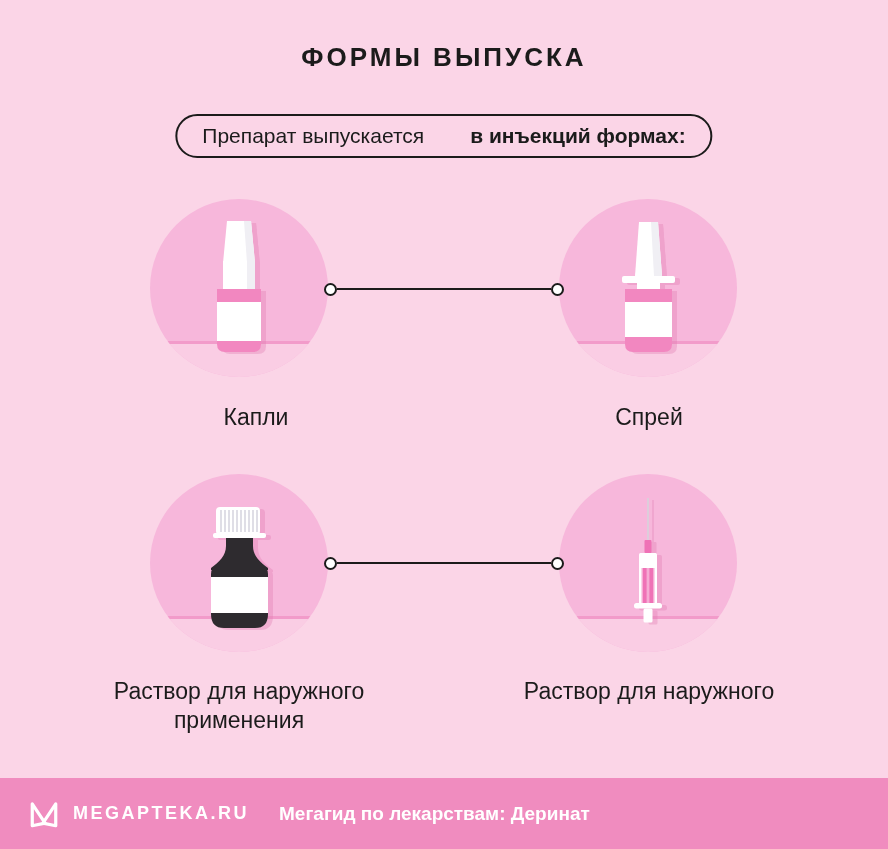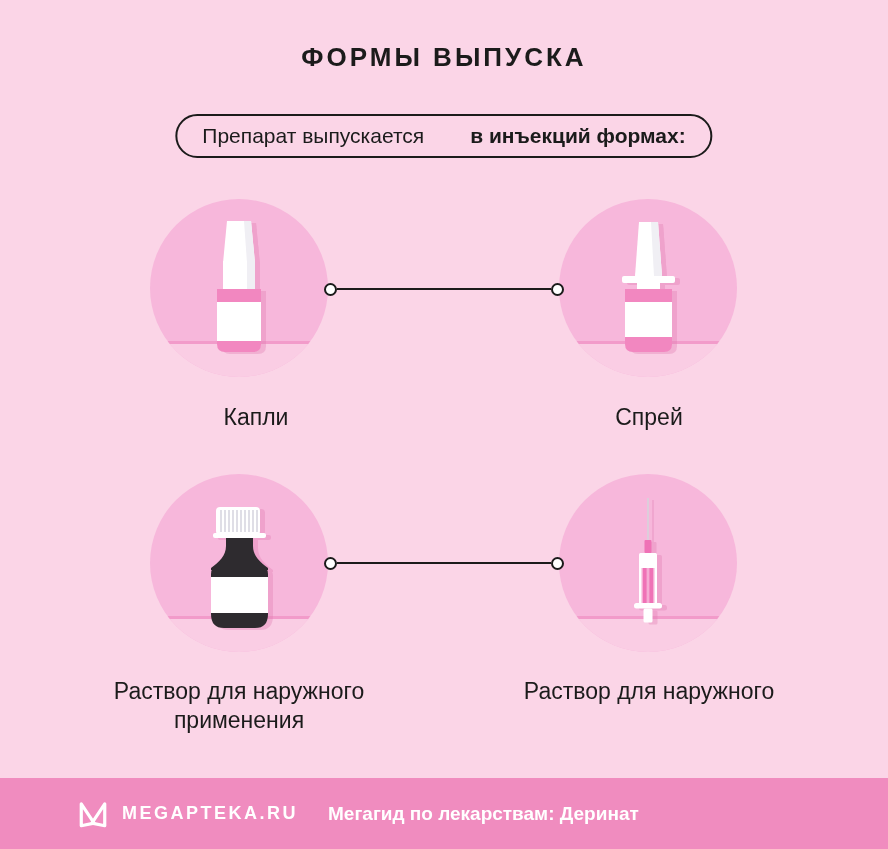--- a/index.html
+++ b/index.html
@@ -50,21 +50,21 @@
   .rule{flex:1;height:2.5px;background:var(--ink,#1B1B1B);}
   .form-label{
     position:absolute;width:320px;text-align:center;
     font-size:23px;line-height:29px;color:var(--ink,#1B1B1B);
   }
   .l1{left:96px;top:403px;} .l2{left:489px;top:403px;}
   .l3{left:79px;top:677px;} .l4{left:489px;top:677px;}
   .footer{
     position:absolute;left:0;top:778px;width:888px;height:71px;
     background:var(--footer-bar,#F08CBF);display:flex;align-items:center;
-    padding-left:77px;box-sizing:border-box;color:var(--text-light,#FFFFFF);
+    padding-left:28px;box-sizing:border-box;color:var(--text-light,#FFFFFF);
   }
   .brand{margin-left:13px;font-size:18px;font-weight:700;letter-spacing:2.5px;}
   .caption{margin-left:30px;font-size:19px;font-weight:700;}
 </style>
 </head>
 <body>
 
 <div class="canvas">
 
   <h1 class="title">ФОРМЫ ВЫПУСКА</h1>

